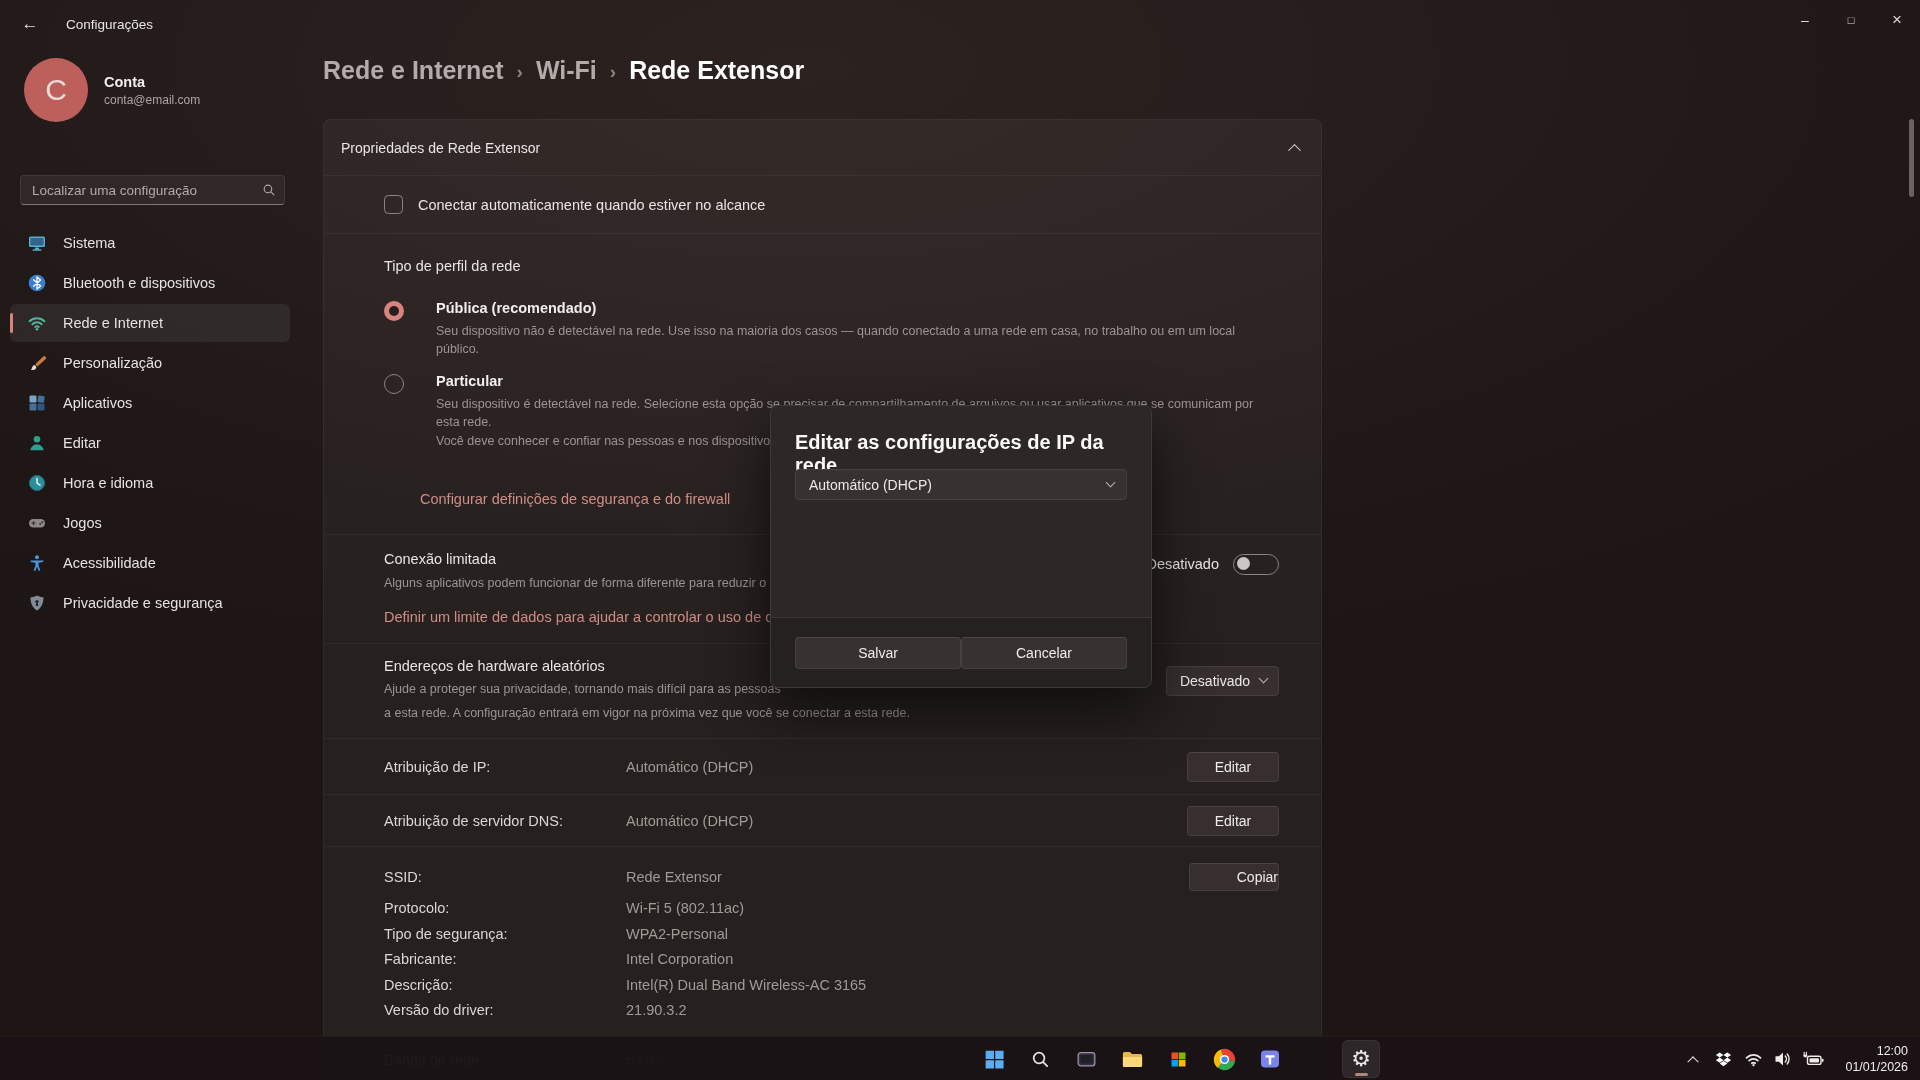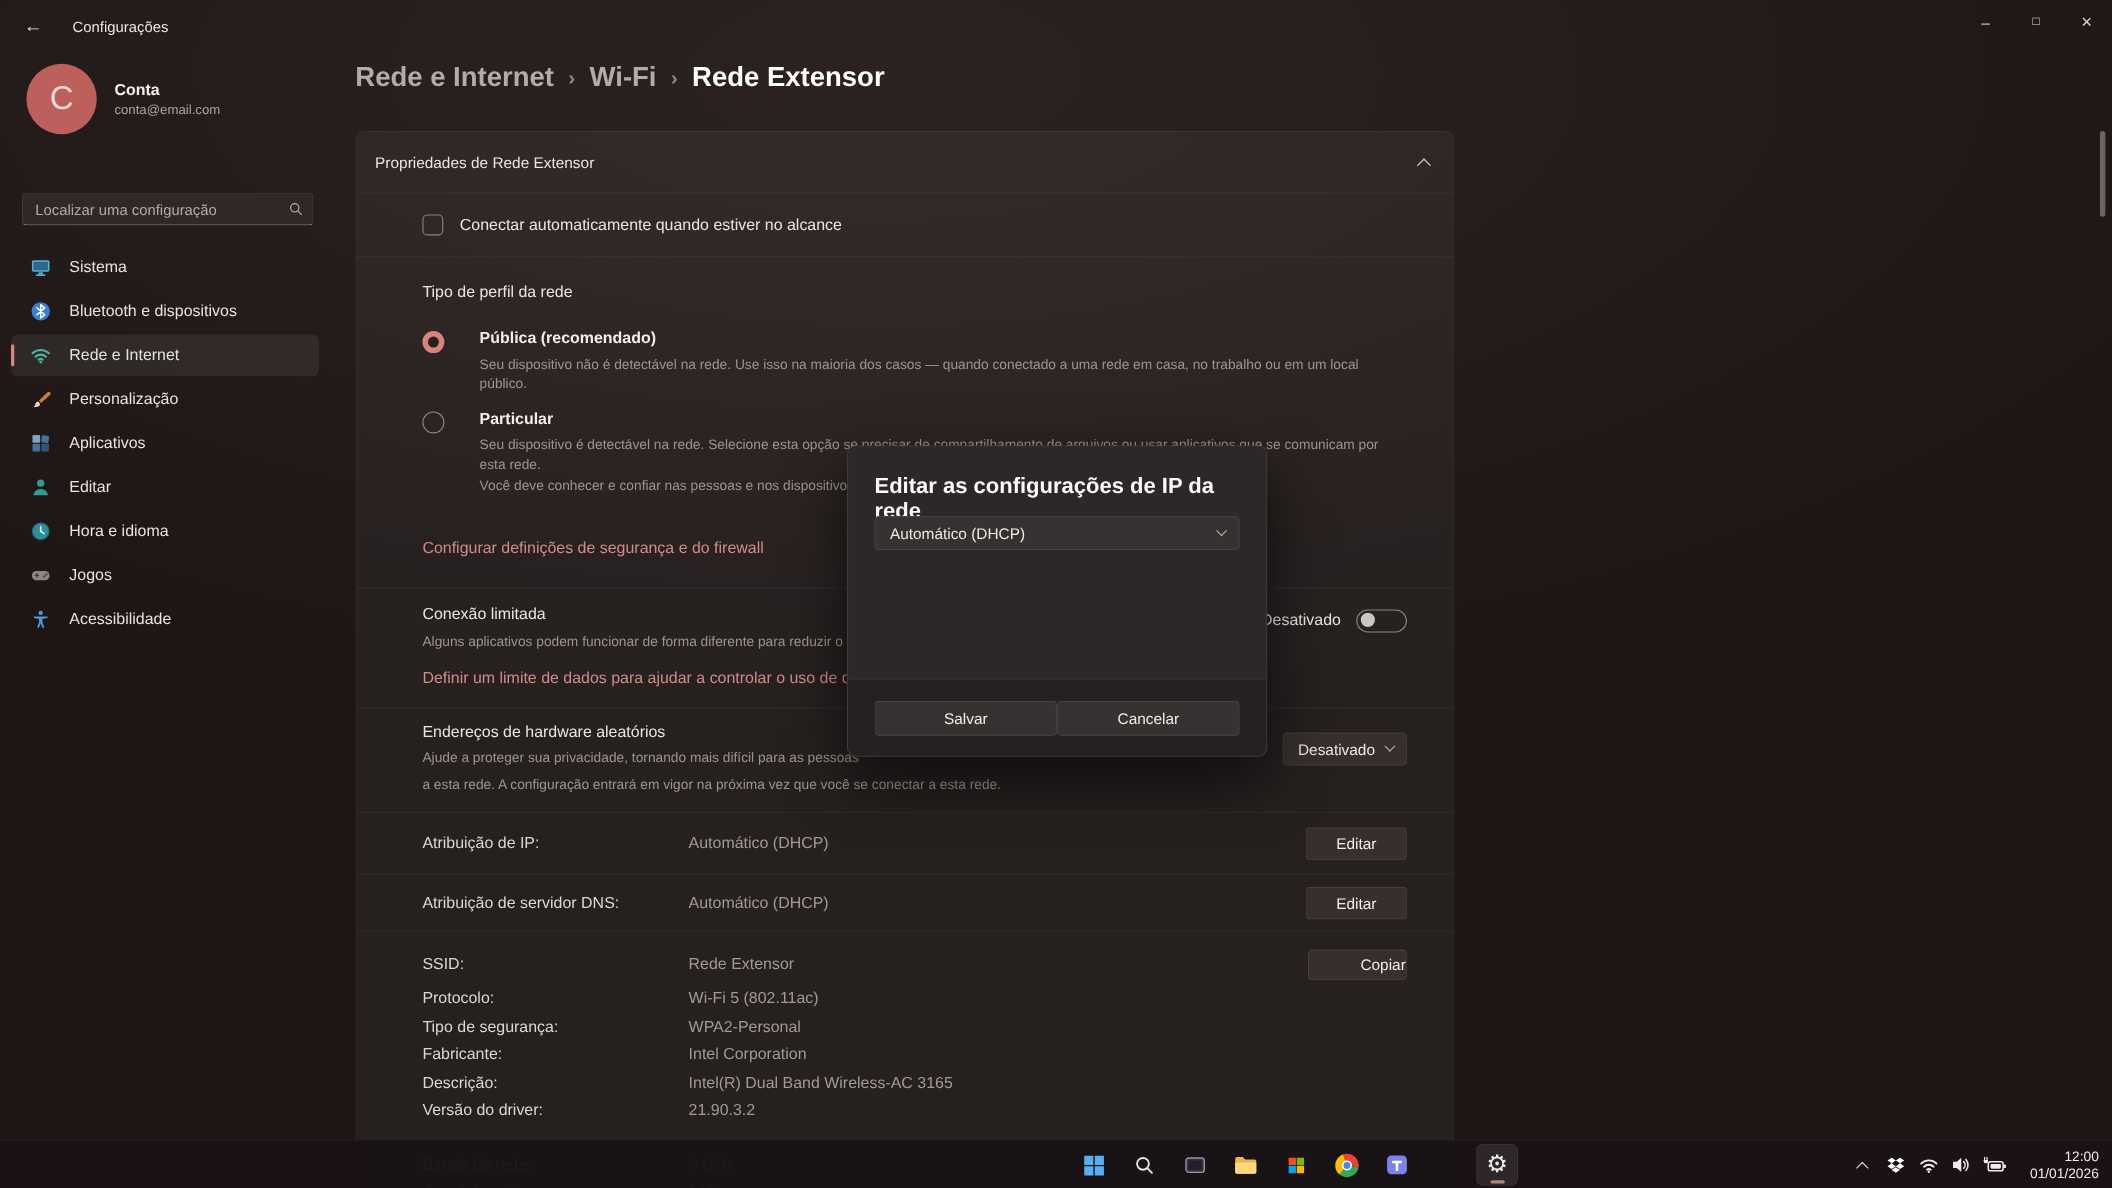--- a/index.html
+++ b/index.html
@@ -62,21 +62,21 @@
 
   .profile { padding:24px 42px 26px 60px; }
   .sectitle { font-size:14.5px; color:#e9e5e3; margin-bottom:26px; }
   .option { display:flex; gap:32px; margin-bottom:15px; }
   .radio { width:20px; height:20px; border-radius:50%; border:1.5px solid #8b8481; flex-shrink:0; margin-top:1px; position:relative; }
   .radio.on { border:none; background:#d8837c; }
   .radio.on::after { content:""; position:absolute; left:5px; top:5px; width:10px; height:10px; border-radius:50%; background:#26201f; }
   .optlabel { font-size:14.5px; font-weight:700; color:#f2eeec; margin-bottom:6px; }
   .desc { font-size:12.5px; color:#9c9492; line-height:1.45; }
   .link { color:#cf8d85; font-size:14.5px; }
-  .profile .link { margin-top:26px; display:inline-block; }
+  .profile .link { margin-top:26px; display:inline-block;margin-left:36px; }
 
   .metered { padding:16px 42px 0 60px; }
   .mrow { display:flex; justify-content:space-between; align-items:flex-start; }
   .rowtitle { font-size:14.5px; color:#e9e5e3; }
   .metered .desc { margin-top:7px; }
   .togglegrp { display:flex; align-items:center; gap:14px; margin-top:3px; }
   .togglelbl { font-size:14.5px; color:#e9e5e3; }
   .toggle { width:46px; height:21px; border-radius:11px; border:1.5px solid #8b8481; position:relative; background:transparent; }
   .knob { position:absolute; left:3px; top:2.5px; width:13px; height:13px; border-radius:50%; background:#cbc5c3; }
   .metered .link { display:inline-block; margin:17px 0 18px; }
@@ -243,20 +243,30 @@
         </div>
       <div class="navitem">
         <span class="nicon">
             <svg width="20" height="20" viewBox="0 0 20 20">
               <circle cx="10" cy="4.2" r="2" fill="#4f96d9"></circle>
               <path d="M3.6 7.4h12.8l-.3 1.5-4.6.8v2.9l1.8 4.6-1.6.7-1.7-4.4-1.7 4.4-1.6-.7 1.8-4.6V9.7l-4.6-.8z" fill="#4f96d9"></path>
             </svg>
           </span>
         <span>Acessibilidade</span>
         </div>
+      <div class="navitem">
+        <span class="nicon">
+            <svg width="20" height="20" viewBox="0 0 20 20">
+              <path d="M10 2.4c2.2 1.2 4.4 1.8 6.5 1.8 0 6.2-2.2 10.7-6.5 13.4C5.7 14.9 3.5 10.4 3.5 4.2c2.1 0 4.3-.6 6.5-1.8z" fill="#828c99"></path>
+              <circle cx="10" cy="8.6" r="1.7" fill="#2b2523"></circle>
+              <path d="M9.2 9.6h1.6l.5 3.4H8.7z" fill="#2b2523"></path>
+            </svg>
+          </span>
+        <span>Privacidade e segurança</span>
+        </div>
     </nav>
   </aside>
 
   <div class="breadcrumb">
     <span class="crumb">Rede e Internet</span>
     <span class="sep">›</span>
     <span class="crumb">Wi-Fi</span>
     <span class="sep">›</span>
     <span class="crumb current">Rede Extensor</span>
   </div>

